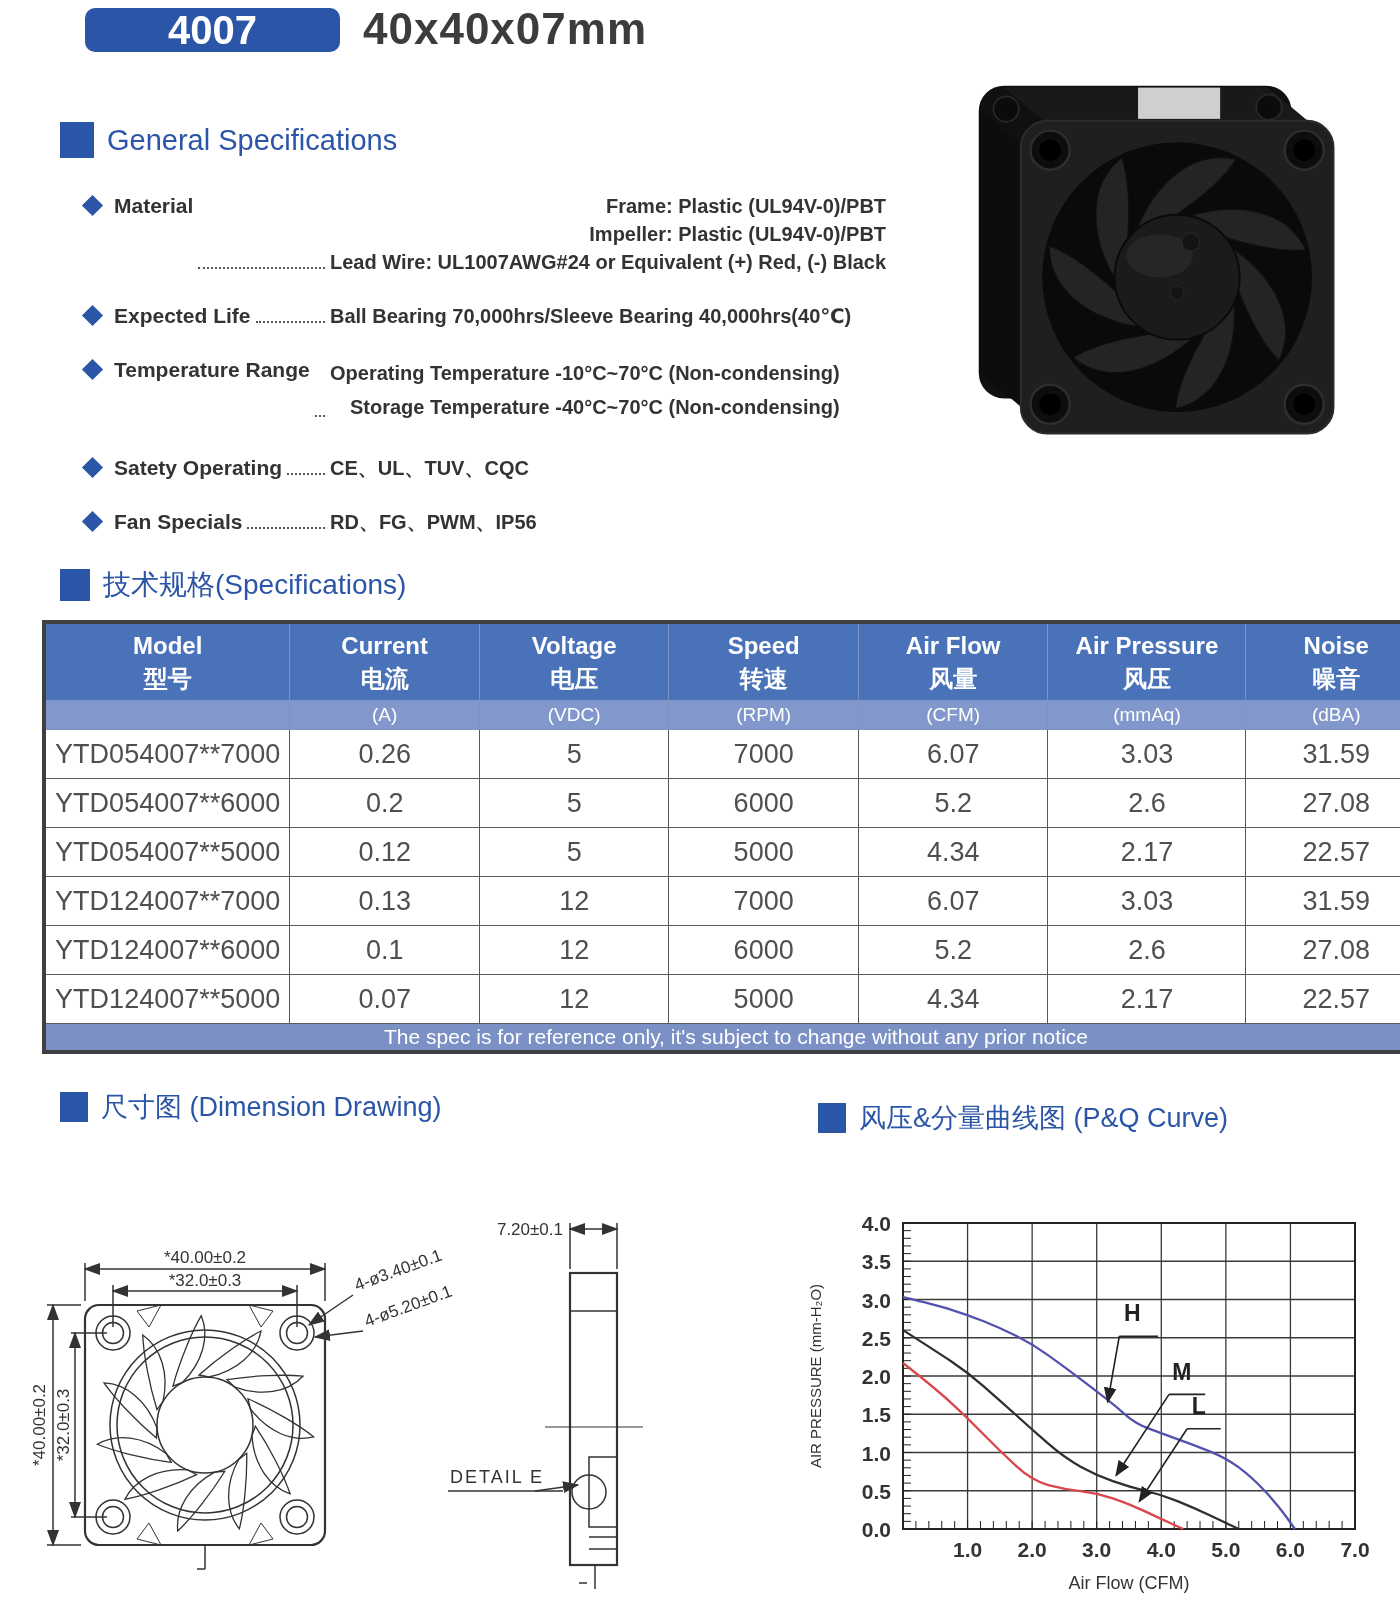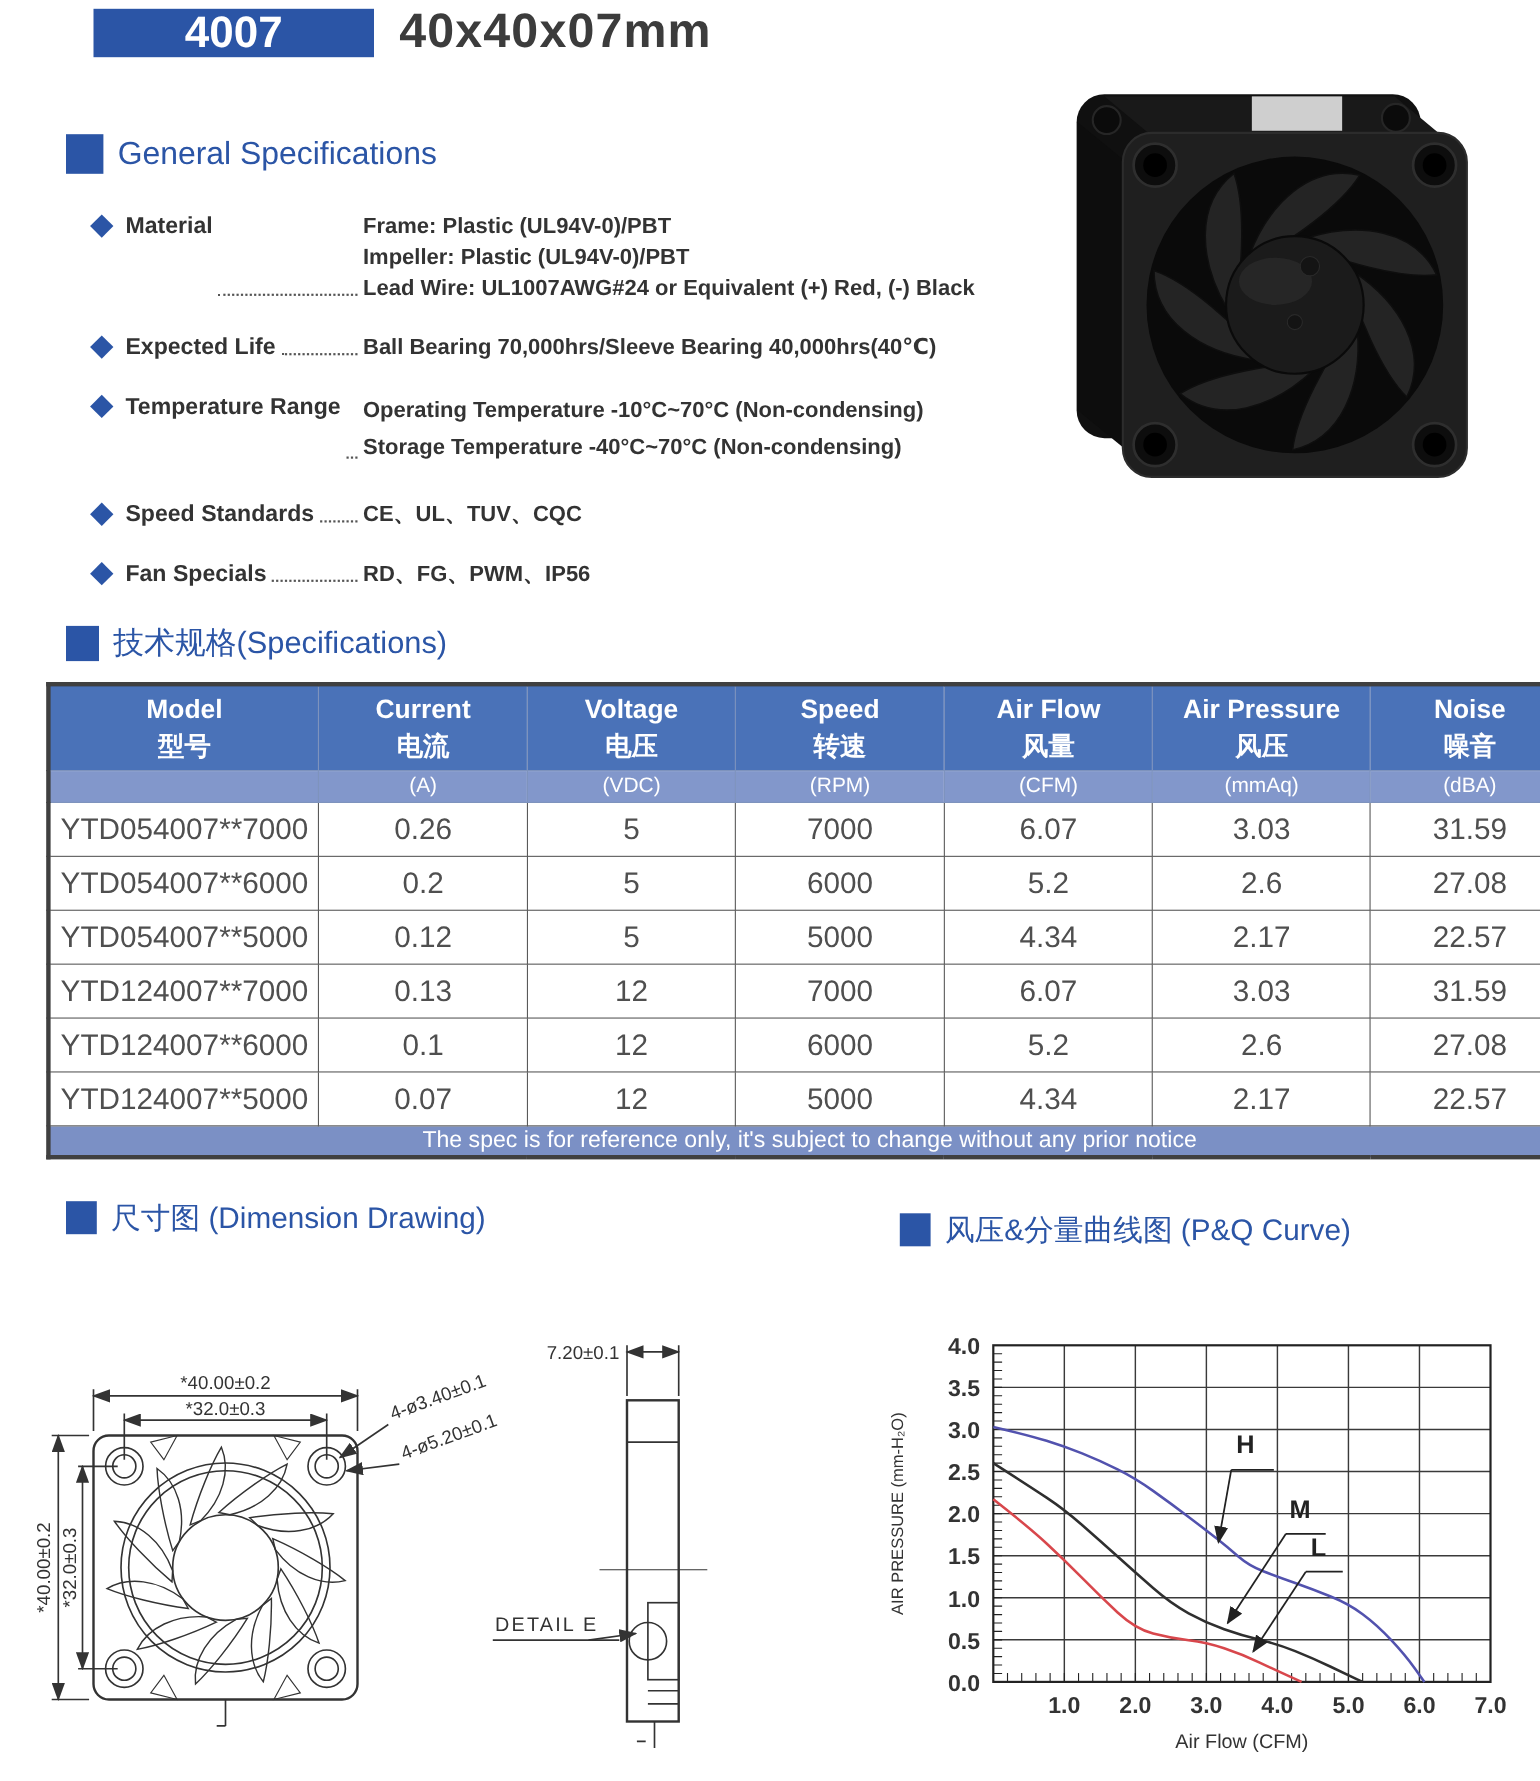--- a/index.html
+++ b/index.html
@@ -1,40 +1,40 @@
 <!DOCTYPE html>
 <html><head>
 <meta charset="utf-8">
 <style>
   html,body{margin:0;padding:0;background:#e8e8e8;}
   .page{position:relative;width:1400px;height:1619px;background:#ffffff;overflow:hidden;
         font-family:"Liberation Sans","DejaVu Sans",sans-serif;}
   
   .badge{position:absolute;left:85px;top:8px;width:255px;height:44px;background:#2B55A6;
-         color:#fff;font-size:40px;font-weight:bold;display:flex;align-items:center;justify-content:center;}
+         color:#fff;font-size:40px;font-weight:bold;display:flex;align-items:center;justify-content:center;border-radius:10px;}
   .size-title{position:absolute;left:363px;top:4px;font-size:44px;font-weight:bold;color:#3c3c3c;letter-spacing:1px;}
   
   .sec-head{position:absolute;display:flex;align-items:center;color:#2B55A6;font-weight:normal;}
   .sec-sq{background:#2B55A6;flex:none;margin-right:13px;}
   .h-general{left:60px;top:122px;font-size:29px;}
   .h-general .sec-sq{width:34px;height:36px;}
   .h-specs{left:60px;top:566px;font-size:28px;}
   .h-specs .sec-sq{width:30px;height:32px;}
   .h-dim{left:60px;top:1089px;font-size:27px;}
   .h-dim .sec-sq{width:28px;height:30px;}
   .h-pq{left:818px;top:1100px;font-size:27px;}
   .h-pq .sec-sq{width:28px;height:30px;}
   
   .spec-list{position:absolute;left:85px;top:192px;width:840px;}
   .gs-item{display:flex;margin-bottom:26px;}
   .gs-item.wide-gap{margin-bottom:30px;}
   .gs-bullet{width:15px;height:15px;background:#2B55A6;transform:rotate(45deg);margin:6px 14px 0 0;flex:none;}
   .gs-left{width:216px;flex:none;display:flex;font-weight:bold;font-size:21px;color:#333;line-height:28px;}
   .gs-dots{flex:1;border-bottom:2px dotted #555;margin:0 5px 7px 5px;}
-  .gs-val{font-weight:bold;font-size:20px;color:#333;line-height:28px;}
+  .gs-val{font-weight:bold;font-size:20px;color:#333;line-height:28px;text-align:right;}
   .gs-item.wide-gap .gs-val{line-height:34px;}
   
   .spec-table{position:absolute;left:42px;top:620px;width:1388px;border-collapse:collapse;border:4px solid #404040;}
   .spec-table th{background:#4A72B8;color:#fff;font-size:24px;font-weight:bold;line-height:33px;
                  padding:5px 0;border:1px solid #7e93bd;text-align:center;}
   .spec-table td{text-align:center;border:1px solid #5a5a5a;}
   .spec-table .unit-cell{background:#8297CB;color:#fff;font-size:19px;padding:3px 0;border:1px solid #7e93bd;}
   .spec-table .data-cell{color:#4f4f4f;font-size:27px;height:46px;background:#fff;}
   .spec-table .foot-cell{background:#7B90C5;color:#fff;font-size:21px;padding:1px 0;}
   
@@ -85,21 +85,21 @@
           <span class="gs-dots"></span>
         </div>
         <div class="gs-val">
           <div>Operating Temperature -10°C~70°C (Non-condensing)</div>
           <div>Storage Temperature -40°C~70°C (Non-condensing)</div>
         </div>
       </div>
       <div class="gs-item">
         <div class="gs-bullet"></div>
         <div class="gs-left">
-          <span>Speed Standards</span>
+          <span>Satety Operating</span>
           <span class="gs-dots"></span>
         </div>
         <div class="gs-val">
           <div>CE、UL、TUV、CQC</div>
         </div>
       </div>
       <div class="gs-item">
         <div class="gs-bullet"></div>
         <div class="gs-left">
           <span>Fan Specials</span>

